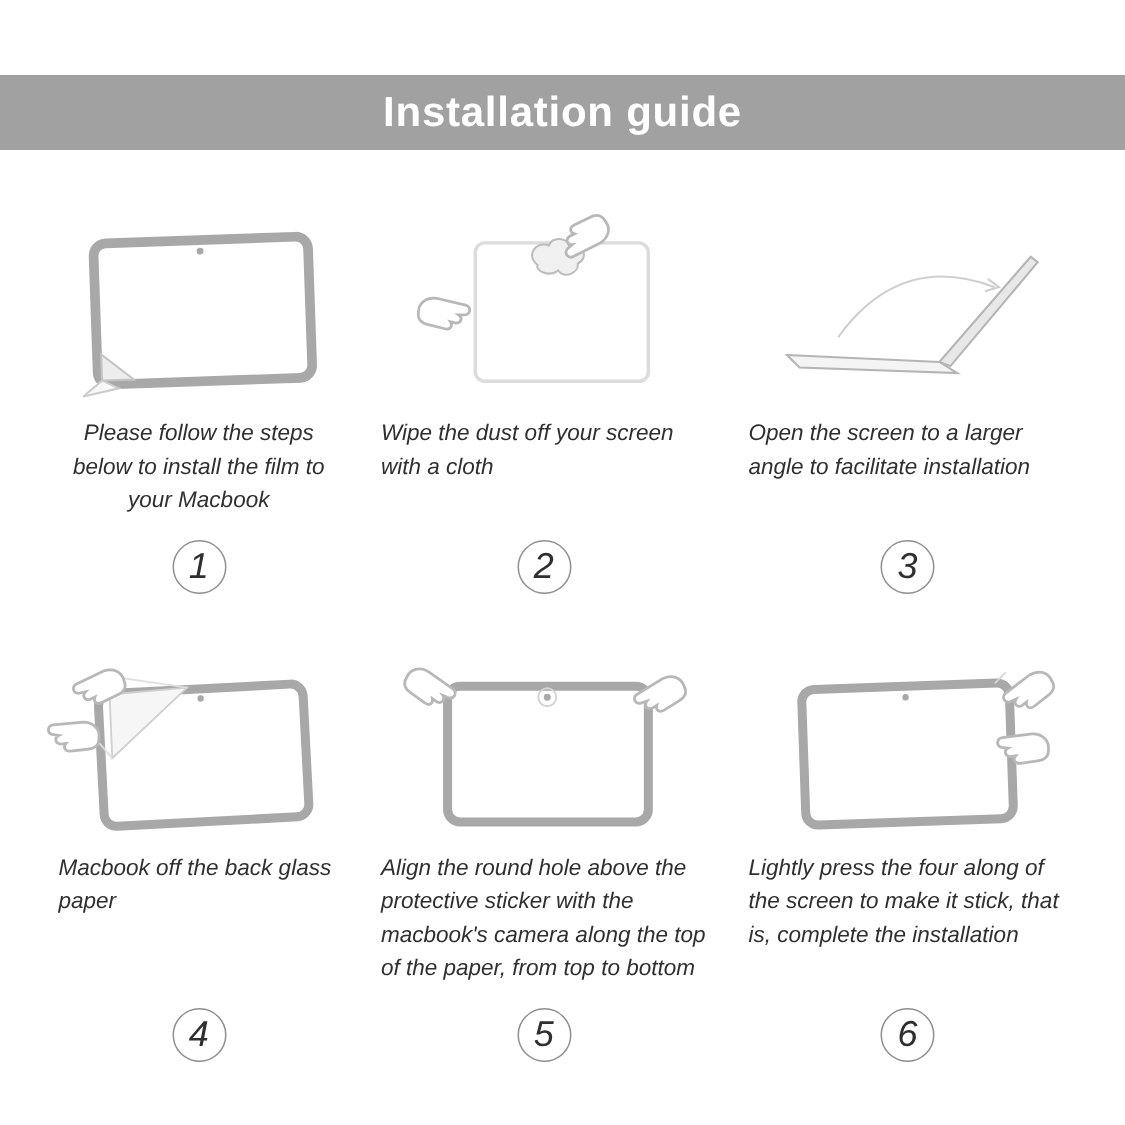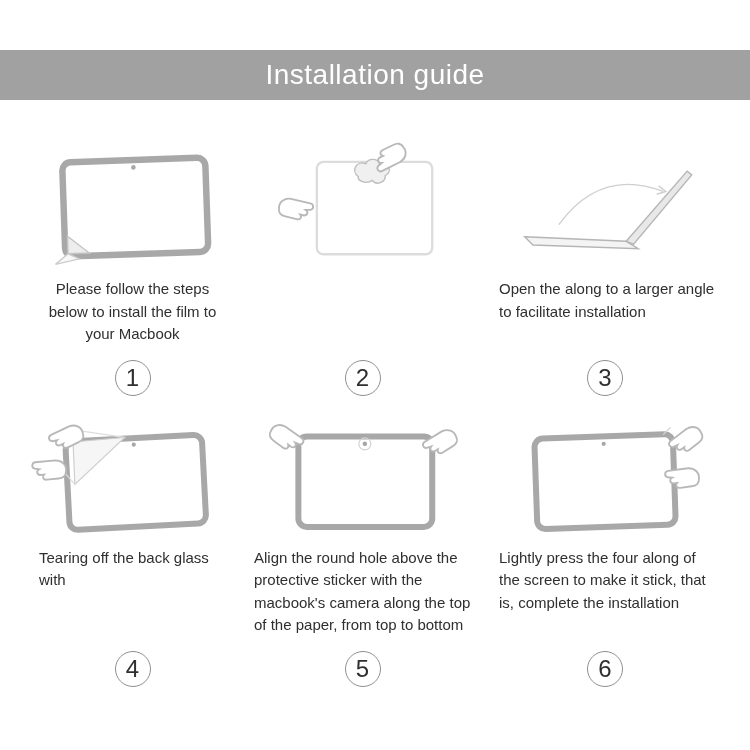--- a/index.html
+++ b/index.html
@@ -6,28 +6,29 @@
   body{
     width:750px;height:750px;background:#ffffff;
     font-family:"Liberation Sans", sans-serif;
     color:#2f2f2f;overflow:hidden;
   }
   .header-bar{
     margin-top:50px;height:50px;background:#a1a1a1;
     display:flex;align-items:center;justify-content:center;
   }
   .header-bar .title{
-    color:#ffffff;font-size:28px;font-weight:400;letter-spacing:0.5px;
+    color:#ffffff;font-size:28px;font-weight:700;letter-spacing:0.5px;
   }
   .steps-grid{
     display:grid;
     grid-template-columns:215px 245px 240px;
     padding:0 25px;
     margin-top:48px;
-    row-gap:17px;
+    row-gap:38px;
+    font-style:italic;
   }
   .step{display:flex;flex-direction:column;}
   .illus{
     height:122px;display:flex;align-items:center;justify-content:center;
   }
   .illus svg{overflow:visible;}
   .caption{
     font-size:15px;line-height:1.5;color:#2f2f2f;
     padding:8px 10px 0 14px;text-align:left;
   }
@@ -74,35 +75,36 @@
         <circle cx="117" cy="21" r="2" fill="#d0d0d0"></circle>
         <path d="M100 30 c-9 -7 -1 -18 8 -14 c3 -7 14 -6 15 1 c9 -3 15 7 6 12 c1 7 -10 11 -14 5 c-7 5 -17 0 -15 -4 z" fill="#f0f0f0" stroke="#bdbdbd" stroke-width="1.5"></path>
         <g transform="translate(158 6) rotate(140)">
           <path d="M2 12 C2 5 8 1 15 2 L36 7 C40 8 40 13 36 14 L31 14 C34 16 33 20 29 20 L25 19 C27 22 25 25 21 24 L9 21 C4 20 1 17 2 12 Z" fill="#ffffff" stroke="#b8b8b8" stroke-width="2"></path>
         </g>
         <g transform="translate(12 52)">
           <path d="M2 12 C2 5 8 1 15 2 L36 7 C40 8 40 13 36 14 L31 14 C34 16 33 20 29 20 L25 19 C27 22 25 25 21 24 L9 21 C4 20 1 17 2 12 Z" fill="#ffffff" stroke="#b8b8b8" stroke-width="2"></path>
         </g>
       </svg>
     </div>
+    <div class="caption">Wipe the dust off your screen with a cloth</div>
     <div class="num-wrap">
       <div class="num-badge">2</div>
     </div>
   </div>
 
   <div class="step">
     <div class="illus">
       <svg width="200" height="120" viewBox="0 0 210 130">
         <path d="M55 82 Q100 20 168 46" fill="none" stroke="#cfcfcf" stroke-width="1.5"></path>
         <path d="M163 40 l8 6 l-10 3" fill="none" stroke="#cfcfcf" stroke-width="1.5"></path>
         <path d="M128 100 L194 24 L199 28 L136 103 Z" fill="#e8e8e8" stroke="#b5b5b5" stroke-width="1.5"></path>
         <path d="M18 95 L128 100 L141 108 L27 104 Z" fill="#f4f4f4" stroke="#b5b5b5" stroke-width="1.5"></path>
       </svg>
     </div>
-    <div class="caption">Open the along to a larger angle to facilitate installation</div>
+    <div class="caption">Open the screen to a larger angle to facilitate installation</div>
     <div class="num-wrap">
       <div class="num-badge">3</div>
     </div>
   </div>
 
   <div class="step">
     <div class="illus">
       <svg width="200" height="120" viewBox="0 0 210 130">
         <g transform="rotate(-3 105 70)">
           <rect x="34" y="22" width="148" height="96" rx="9" fill="#ffffff" stroke="#a8a8a8" stroke-width="6.5"></rect>
@@ -112,21 +114,21 @@
         <line x1="96" y1="21" x2="48" y2="14" stroke="#dedede" stroke-width="1.3"></line>
         <line x1="42" y1="72" x2="30" y2="58" stroke="#dedede" stroke-width="1.3"></line>
         <g transform="translate(50 4) scale(-1 1) rotate(12)">
           <path d="M2 12 C2 5 8 1 15 2 L36 7 C40 8 40 13 36 14 L31 14 C34 16 33 20 29 20 L25 19 C27 22 25 25 21 24 L9 21 C4 20 1 17 2 12 Z" fill="#ffffff" stroke="#b8b8b8" stroke-width="2"></path>
         </g>
         <g transform="translate(36 46) scale(-1 1) rotate(-8)">
           <path d="M2 12 C2 5 8 1 15 2 L36 7 C40 8 40 13 36 14 L31 14 C34 16 33 20 29 20 L25 19 C27 22 25 25 21 24 L9 21 C4 20 1 17 2 12 Z" fill="#ffffff" stroke="#b8b8b8" stroke-width="2"></path>
         </g>
       </svg>
     </div>
-    <div class="caption">Tearing off the back glass with</div>
+    <div class="caption">Macbook off the back glass paper</div>
     <div class="num-wrap">
       <div class="num-badge">4</div>
     </div>
   </div>
 
   <div class="step">
     <div class="illus">
       <svg width="200" height="120" viewBox="0 0 210 130">
         <rect x="35" y="20" width="145" height="98" rx="9" fill="#ffffff" stroke="#a8a8a8" stroke-width="6.5"></rect>
         <circle cx="107" cy="28" r="2.5" fill="#a8a8a8"></circle>

